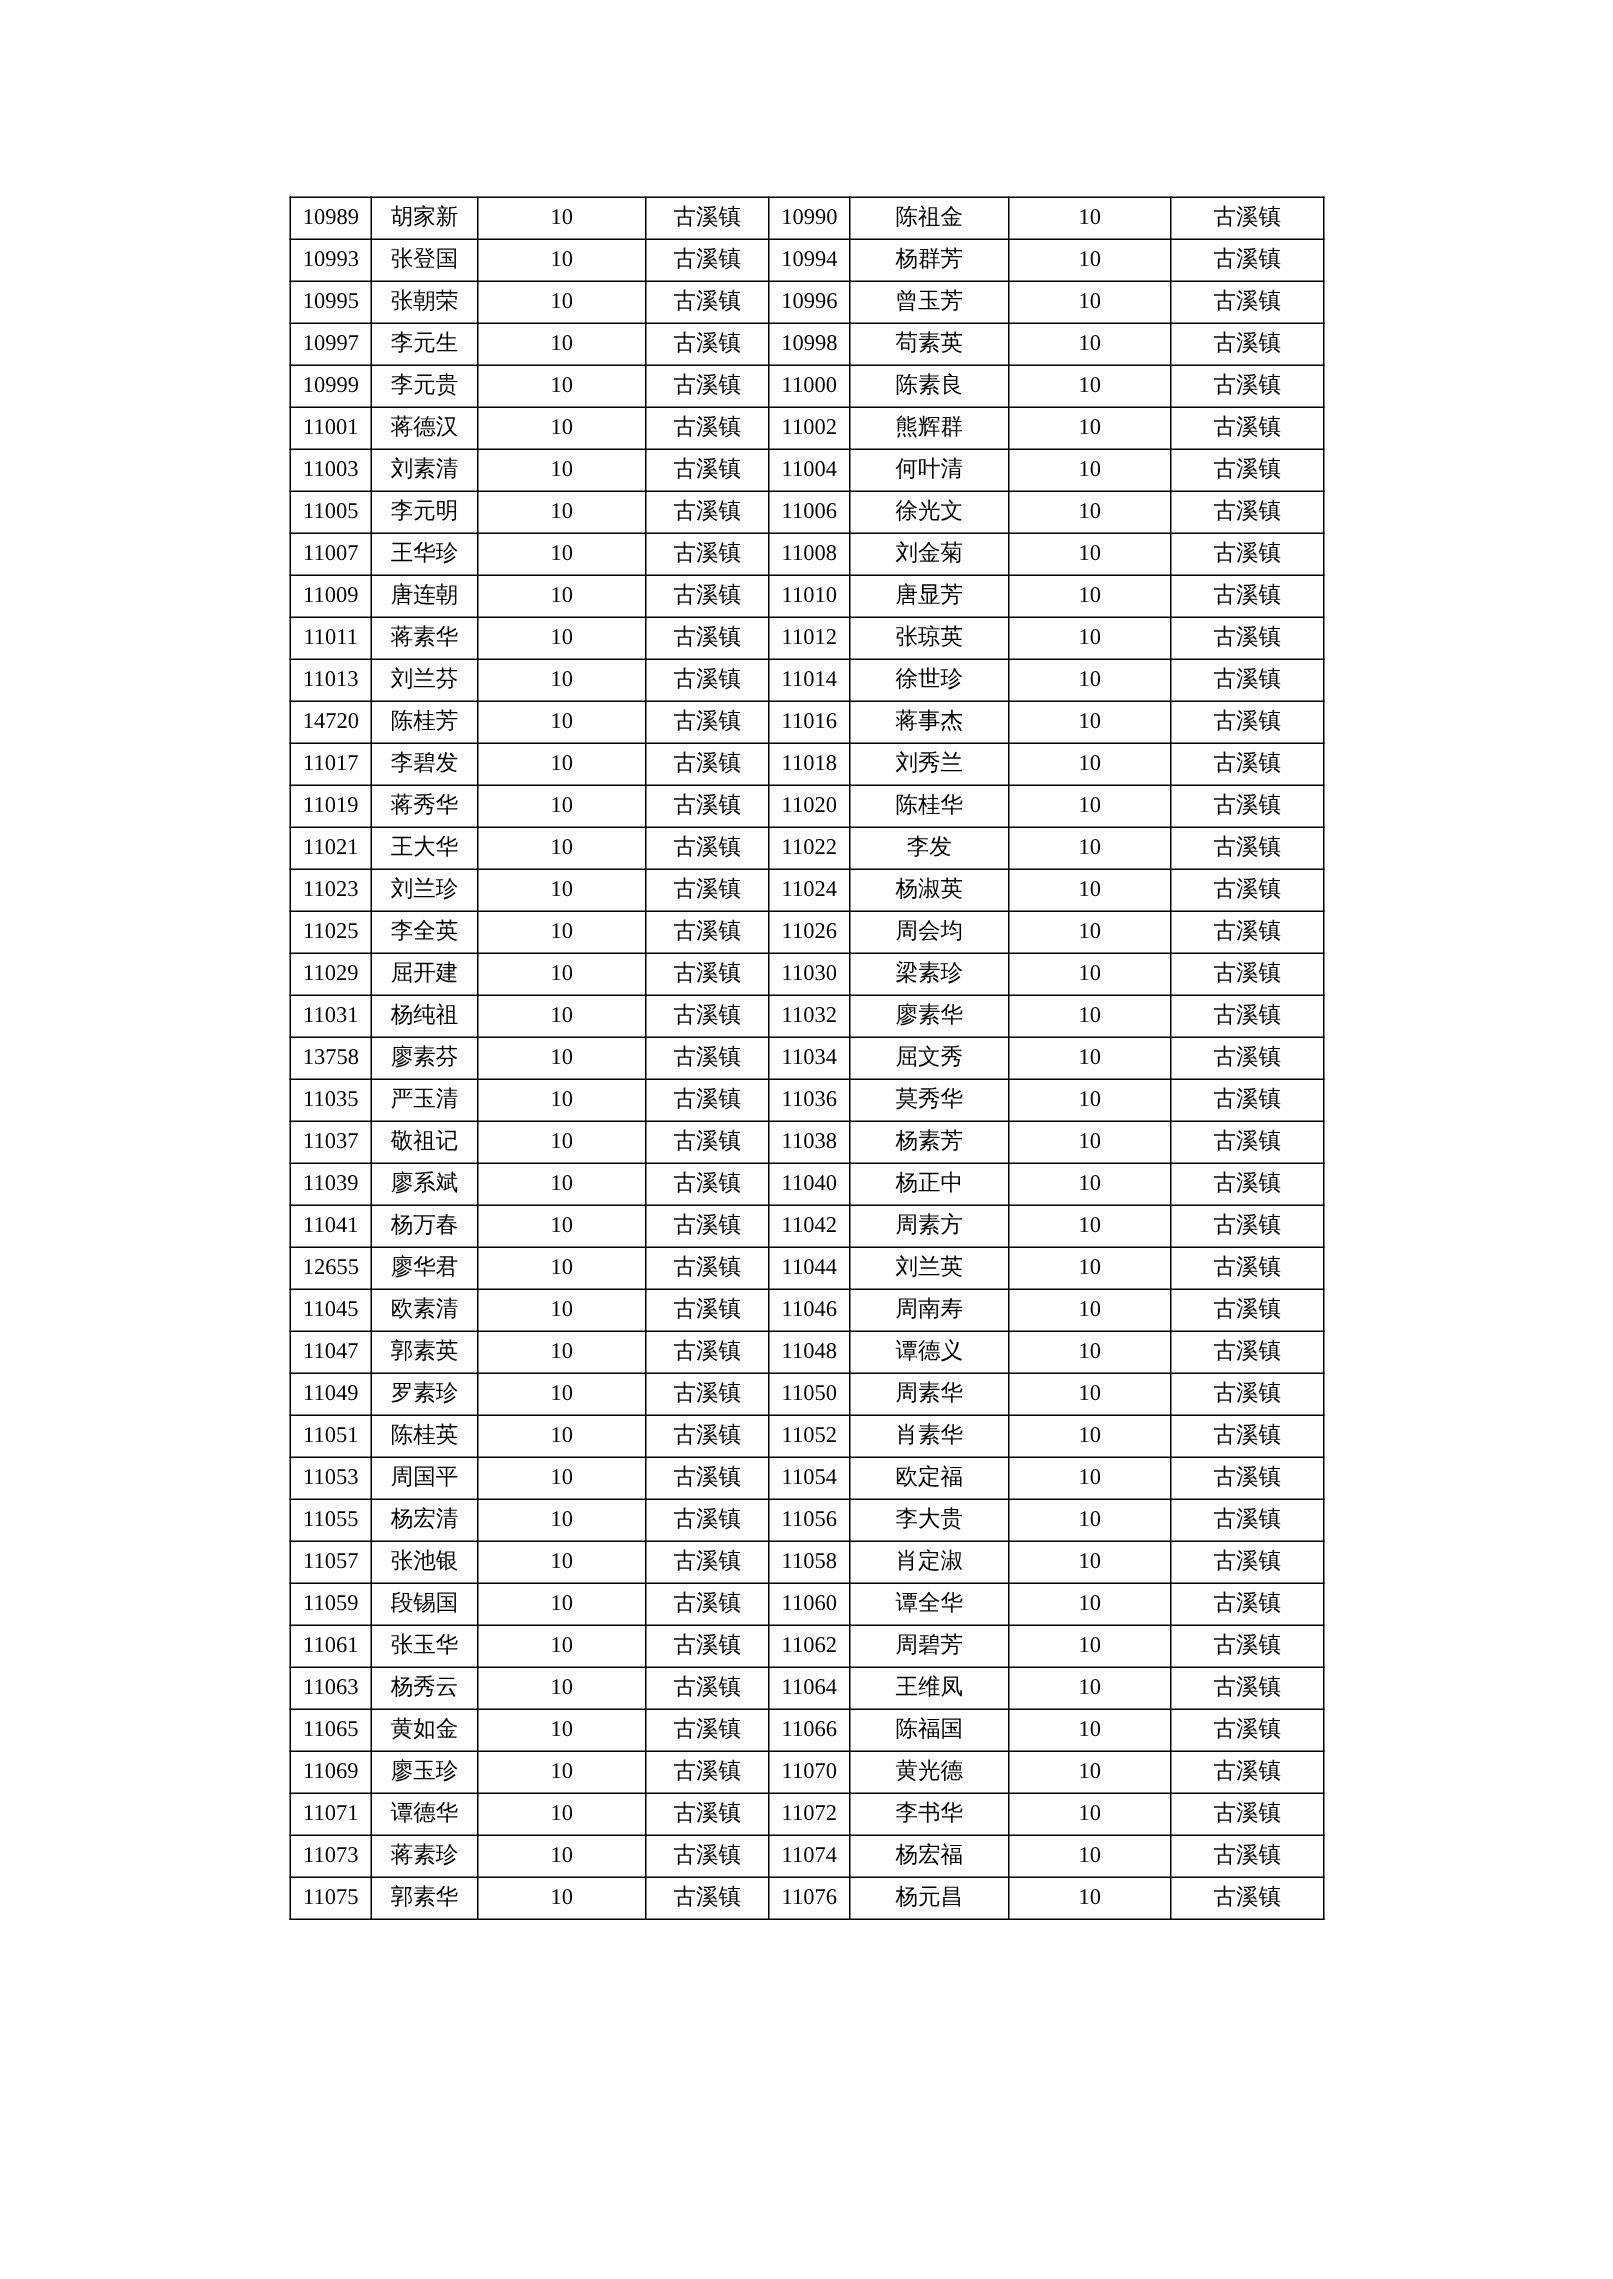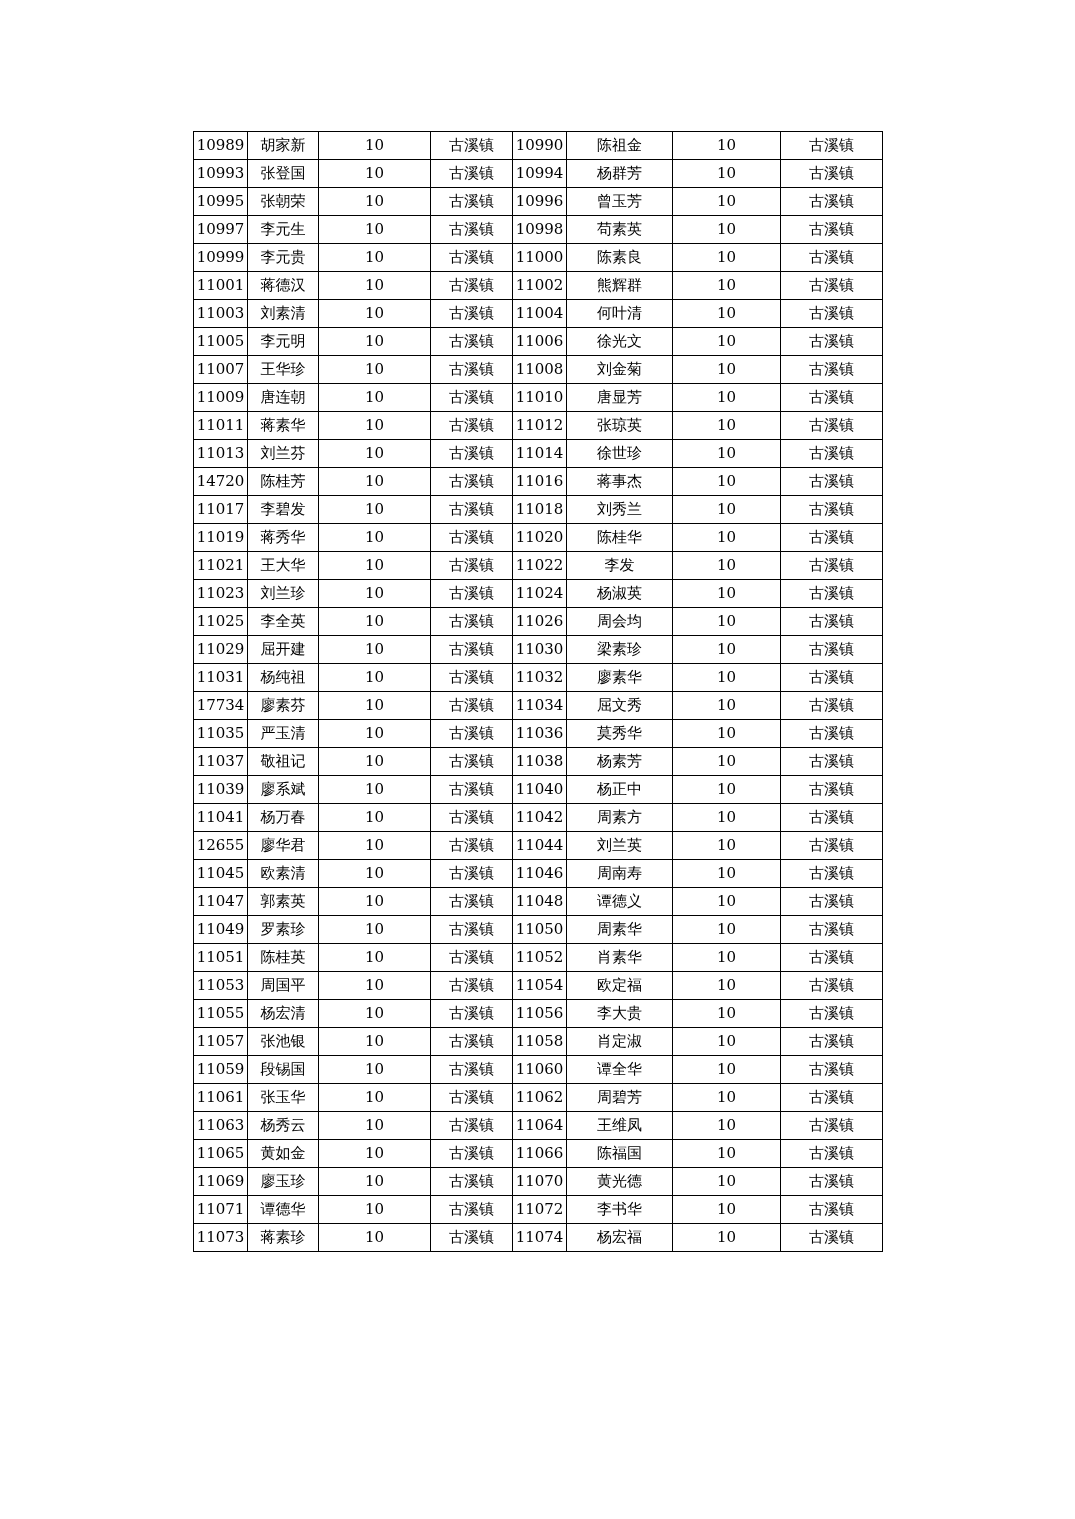--- a/index.html
+++ b/index.html
@@ -14,20 +14,21 @@
     font-family: "DejaVu Serif", "Liberation Serif", serif;
     color: #000000;
   }
   .page {
     position: absolute;
     left: 0;
     top: 0;
     width: 1075px;
     height: 1519px;
     background: #ffffff;
+    font-family: Liberation Serif, serif;
   }
   table.roster {
     position: absolute;
     left: 193px;
     top: 131px;
     border-collapse: collapse;
     table-layout: fixed;
     width: 689px;
   }
   table.roster td {
@@ -252,21 +253,21 @@
           <td>11031</td>
           <td>杨纯祖</td>
           <td>10</td>
           <td>古溪镇</td>
           <td>11032</td>
           <td>廖素华</td>
           <td>10</td>
           <td>古溪镇</td>
         </tr>
         <tr>
-          <td>17734</td>
+          <td>13758</td>
           <td>廖素芬</td>
           <td>10</td>
           <td>古溪镇</td>
           <td>11034</td>
           <td>屈文秀</td>
           <td>10</td>
           <td>古溪镇</td>
         </tr>
         <tr>
           <td>11035</td>
@@ -448,18 +449,28 @@
           <td>10</td>
           <td>古溪镇</td>
         </tr>
         <tr>
           <td>11073</td>
           <td>蒋素珍</td>
           <td>10</td>
           <td>古溪镇</td>
           <td>11074</td>
           <td>杨宏福</td>
+          <td>10</td>
+          <td>古溪镇</td>
+        </tr>
+        <tr>
+          <td>11075</td>
+          <td>郭素华</td>
+          <td>10</td>
+          <td>古溪镇</td>
+          <td>11076</td>
+          <td>杨元昌</td>
           <td>10</td>
           <td>古溪镇</td>
         </tr>
       </tbody>
   </table>
 </div>
 
 </body></html>

